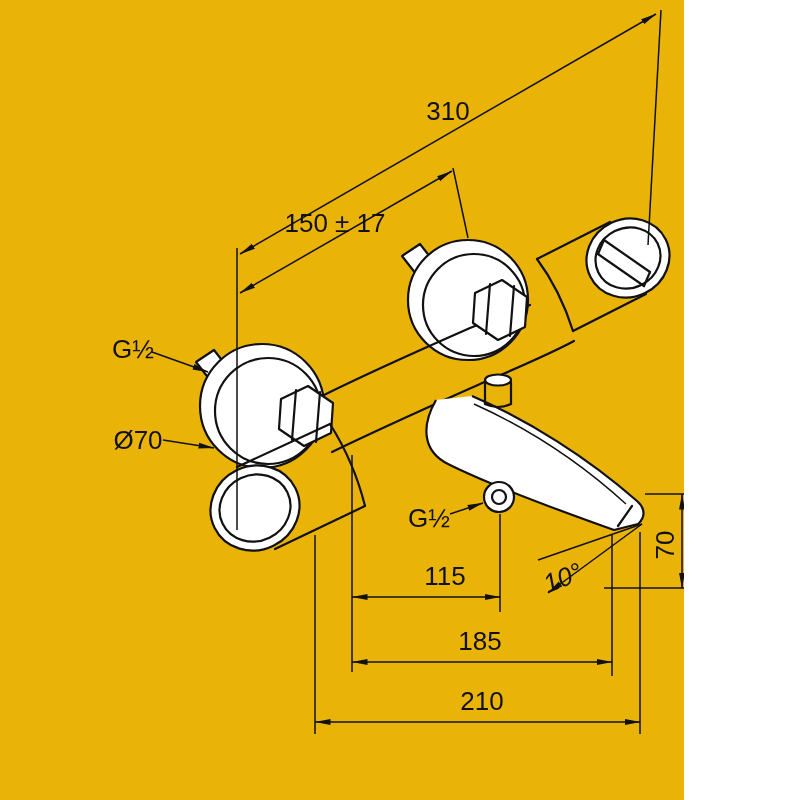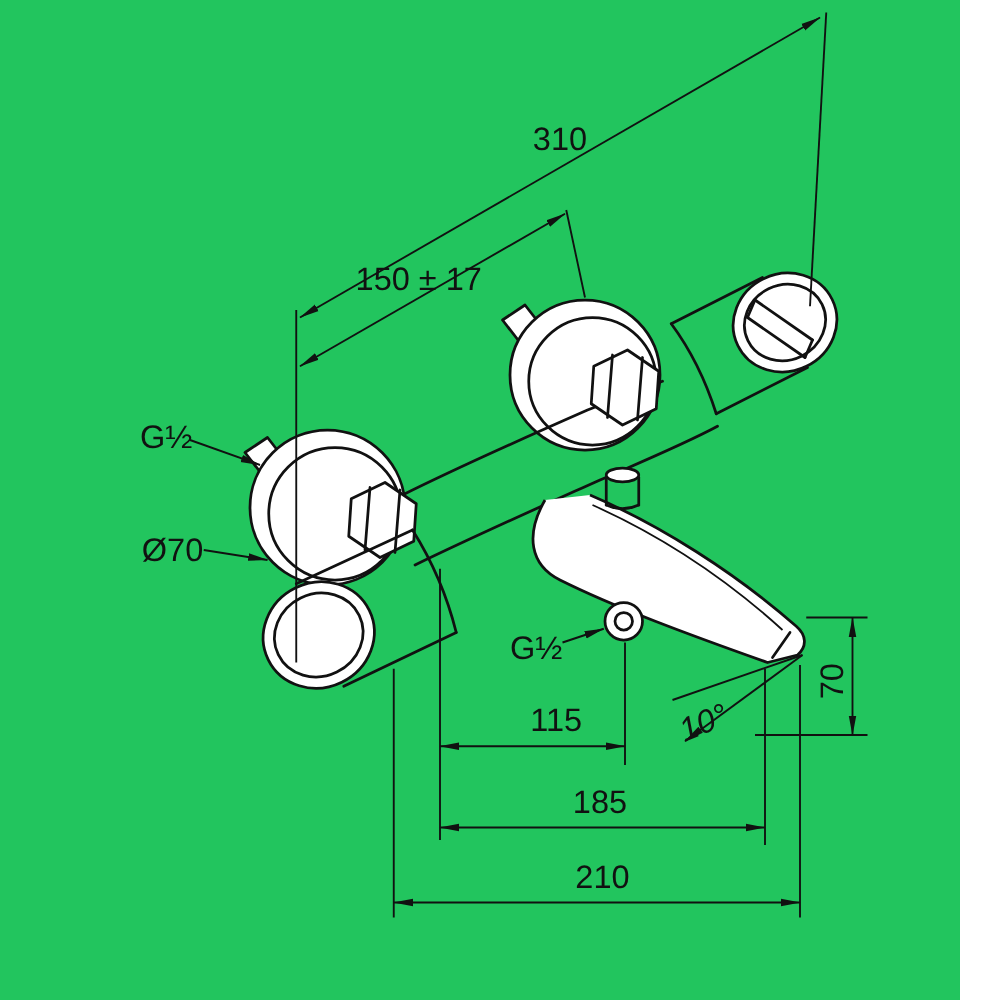--- a/index.html
+++ b/index.html
@@ -1,16 +1,16 @@
 <!DOCTYPE html>
 <html><head>
 <meta charset="utf-8">
 <style>
   html,body{margin:0;padding:0;background:#ffffff;}
-  .canvas{position:relative;width:768px;height:800px;background:#22c55e;overflow:hidden;}
+  .canvas{position:relative;width:684px;height:800px;background:#eab308;overflow:hidden;}
   svg{display:block;}
   .fx{stroke:#111;stroke-width:2.2;fill:none;stroke-linecap:round;stroke-linejoin:round;}
   .fxw{stroke:#111;stroke-width:2.2;fill:#ffffff;stroke-linejoin:round;}
   .dim{stroke:#111;stroke-width:1.5;fill:none;stroke-linecap:butt;}
   .thin{stroke:#111;stroke-width:1.4;fill:none;}
   text{font-family:"Liberation Sans","DejaVu Sans",sans-serif;font-size:26px;fill:#111;}
   .it{font-style:italic;}
 </style>
 </head>
 <body>

